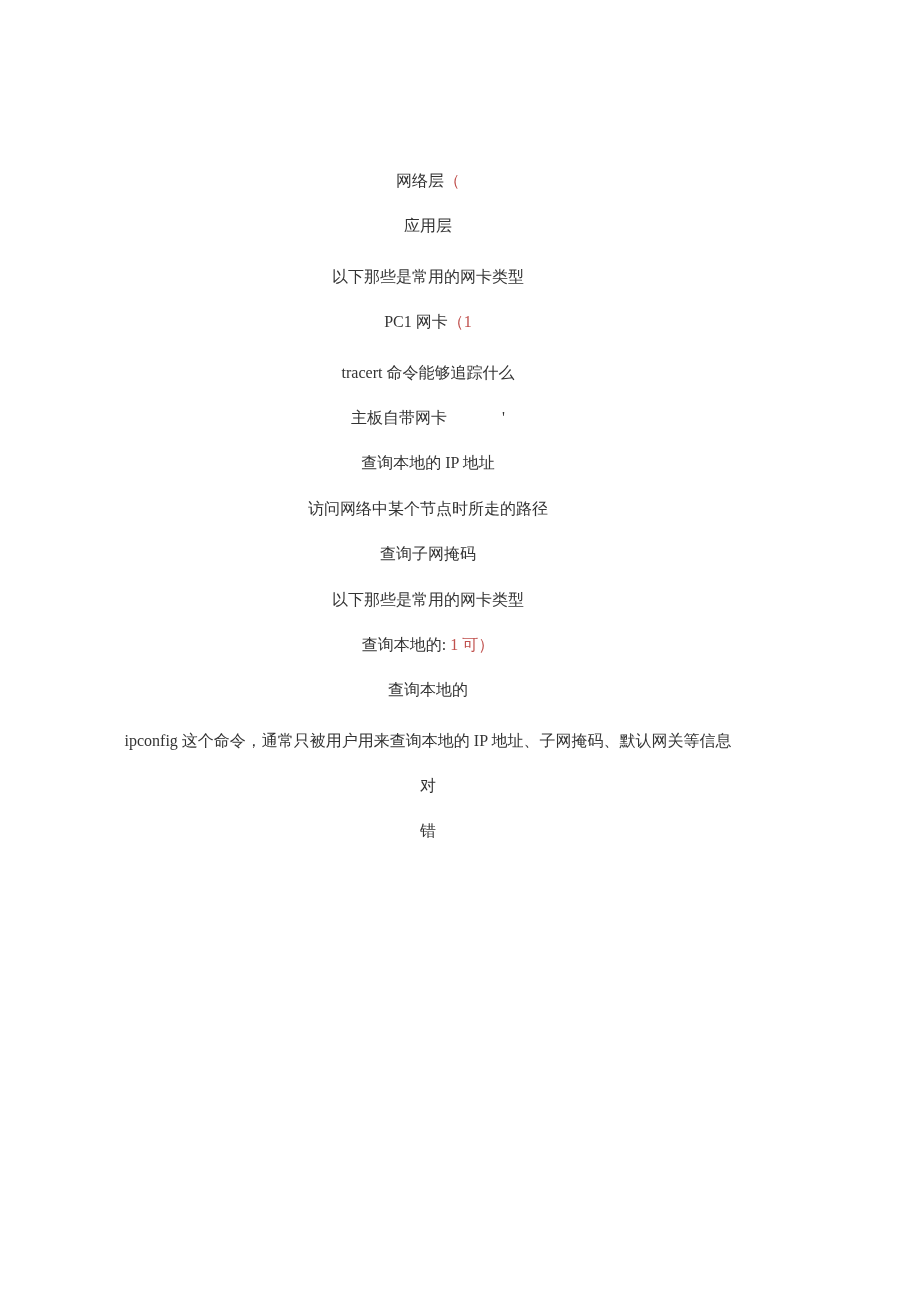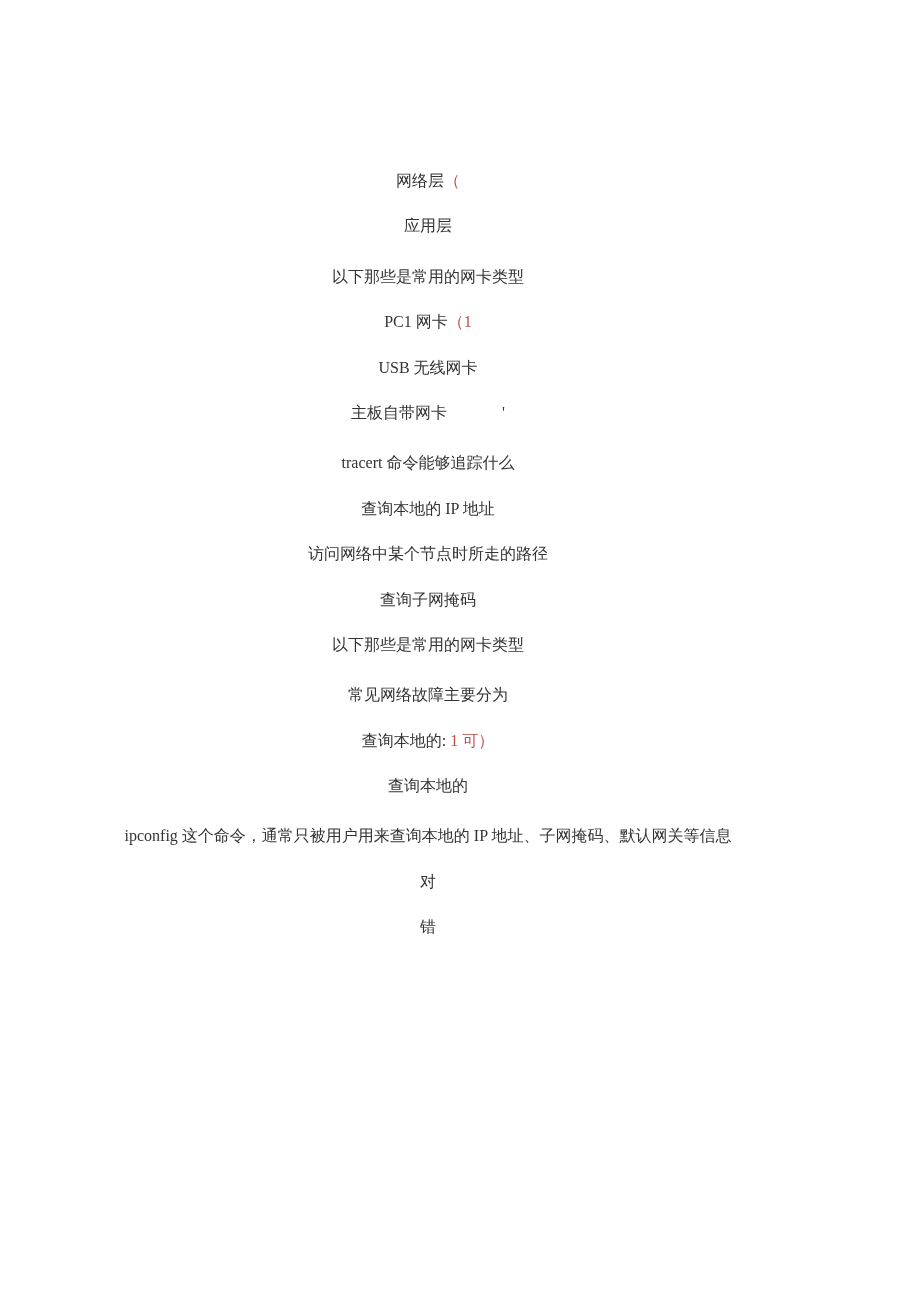--- a/index.html
+++ b/index.html
@@ -43,46 +43,40 @@
   <div class="line">
     <span>应用层</span>
   </div>
 
   <div class="line group-gap">
     <span>以下那些是常用的网卡类型</span>
   </div>
   <div class="line">
     <span>PC1 网卡</span><span class="red">（1</span>
   </div>
-  <div class="line">
-    <span>USB 无线网卡</span>
+  <div class="line group-gap">
+    <span>tracert 命令能够追踪什么</span>
   </div>
+
   <div class="line">
     <span>主板自带网卡</span><span class="apos">'</span>
-  </div>
-
-  <div class="line group-gap">
-    <span>tracert 命令能够追踪什么</span>
   </div>
   <div class="line">
     <span>查询本地的 IP 地址</span>
   </div>
   <div class="line">
     <span>访问网络中某个节点时所走的路径</span>
   </div>
   <div class="line">
     <span>查询子网掩码</span>
   </div>
   <div class="line">
     <span>以下那些是常用的网卡类型</span>
   </div>
 
-  <div class="line group-gap">
-    <span>常见网络故障主要分为</span>
-  </div>
   <div class="line">
     <span>查询本地的:</span><span class="red"> 1 可）</span>
   </div>
   <div class="line">
     <span>查询本地的</span>
   </div>
 
   <div class="line group-gap">
     <span>ipconfig 这个命令，通常只被用户用来查询本地的 IP 地址、子网掩码、默认网关等信息</span>
   </div>

